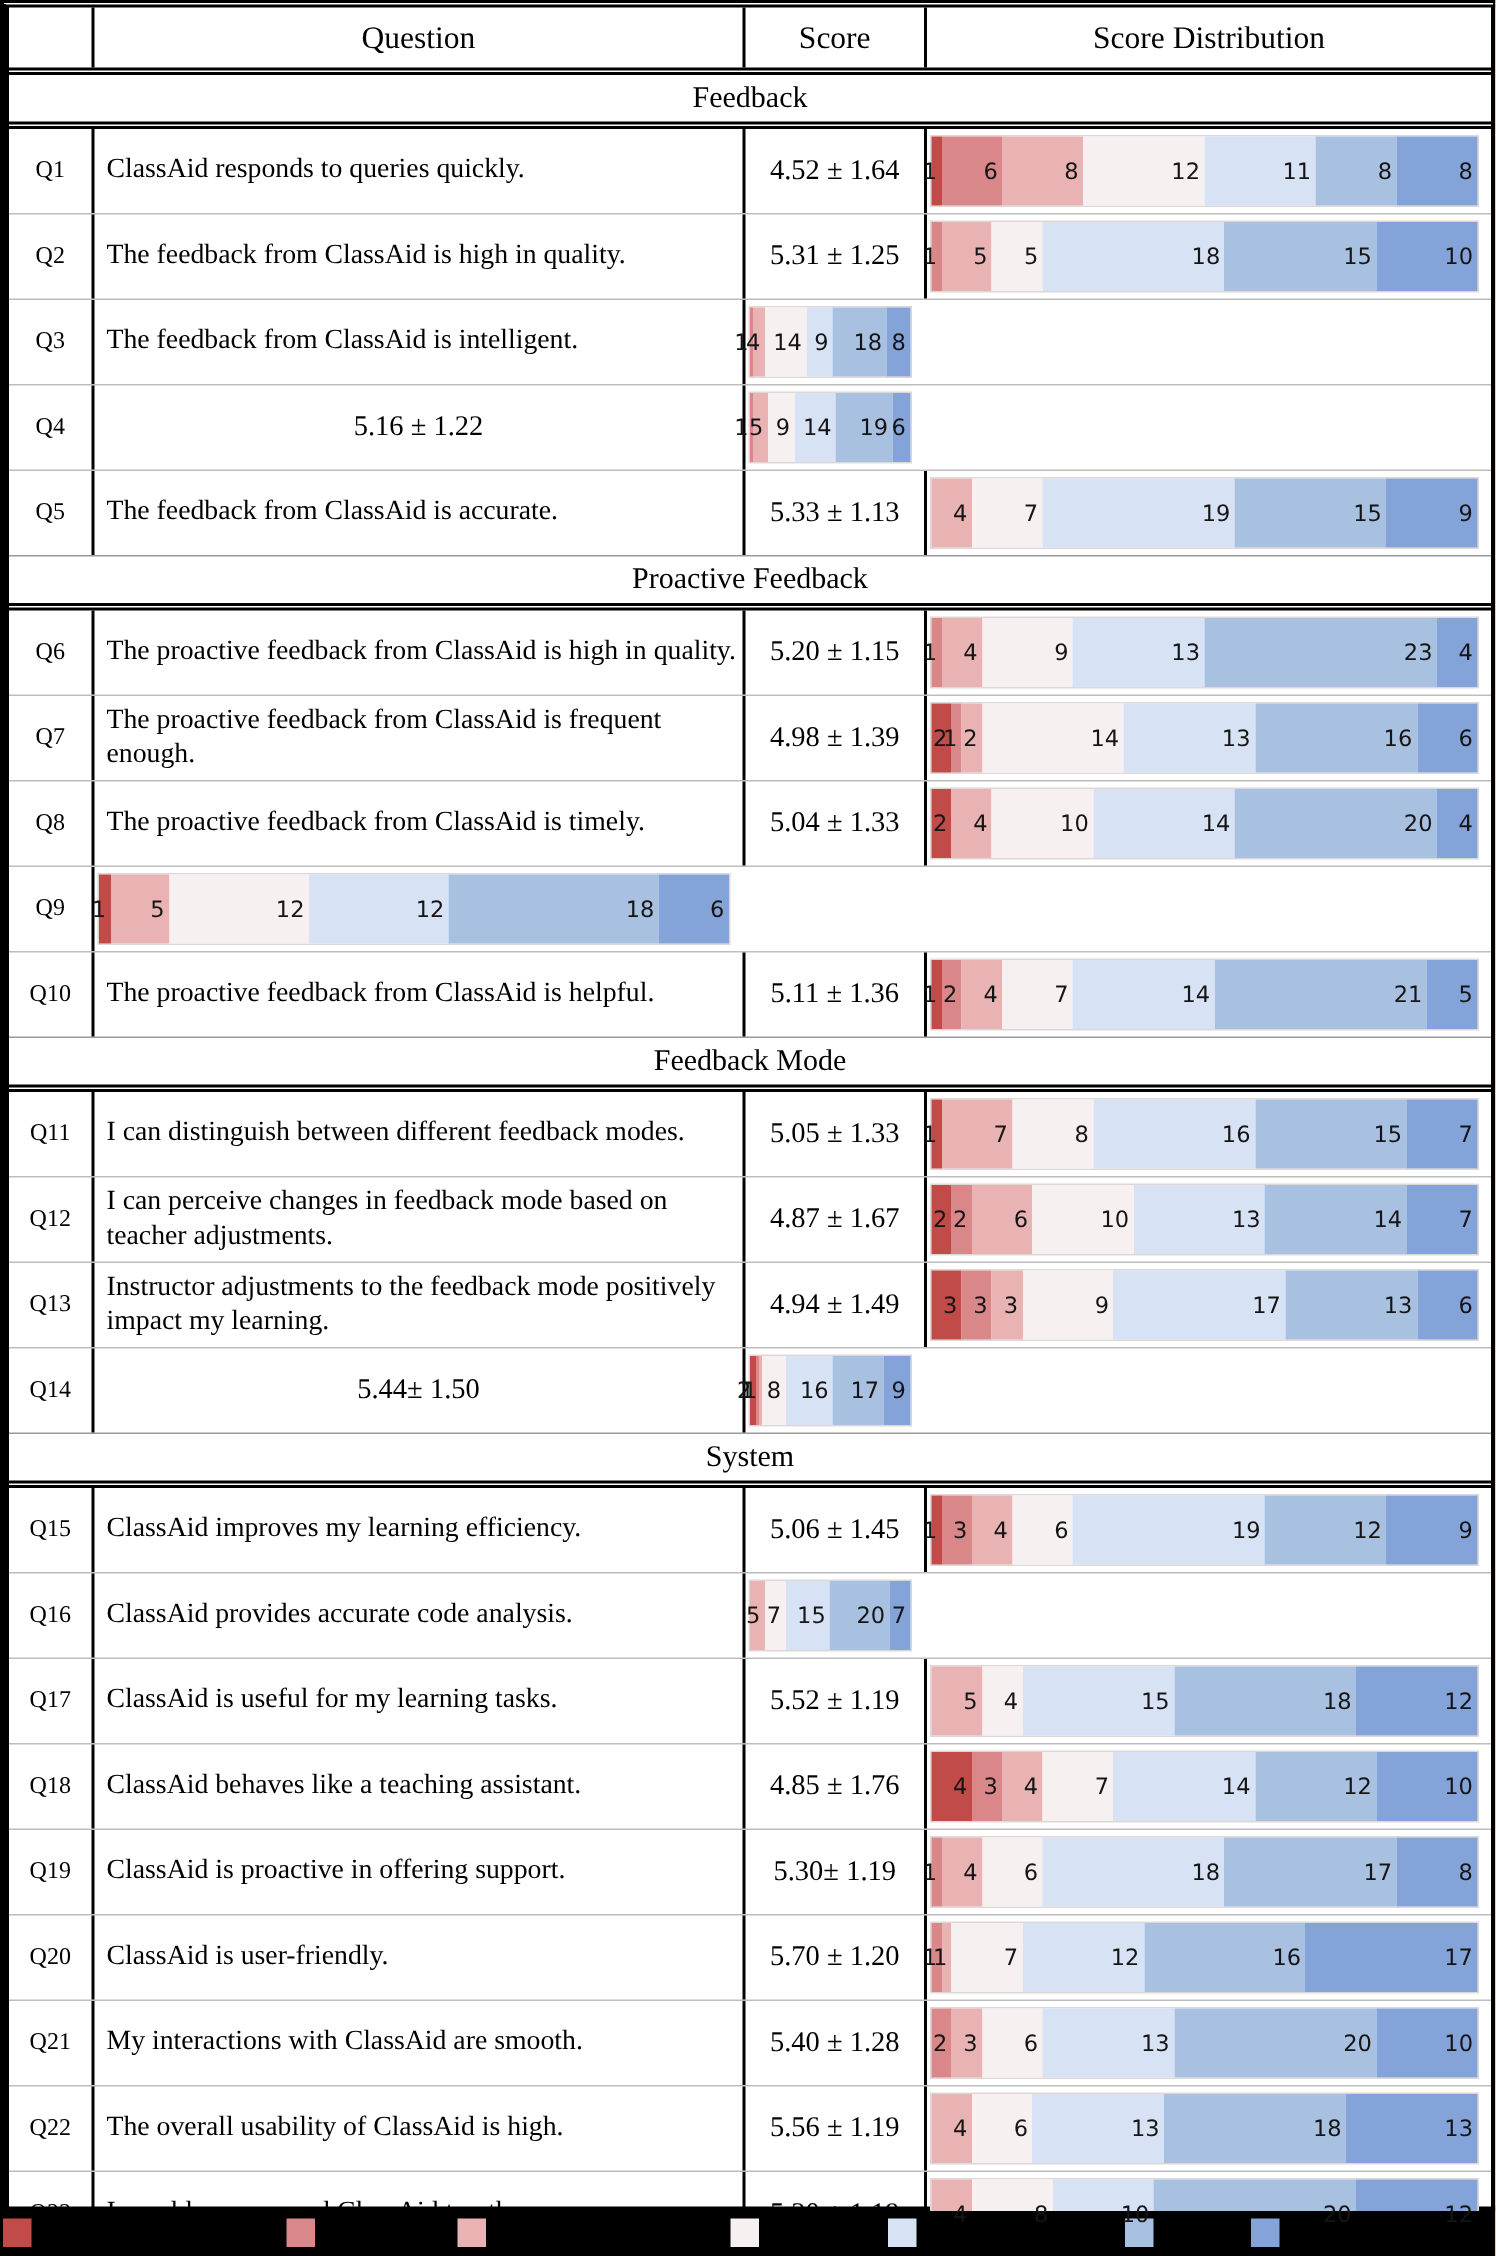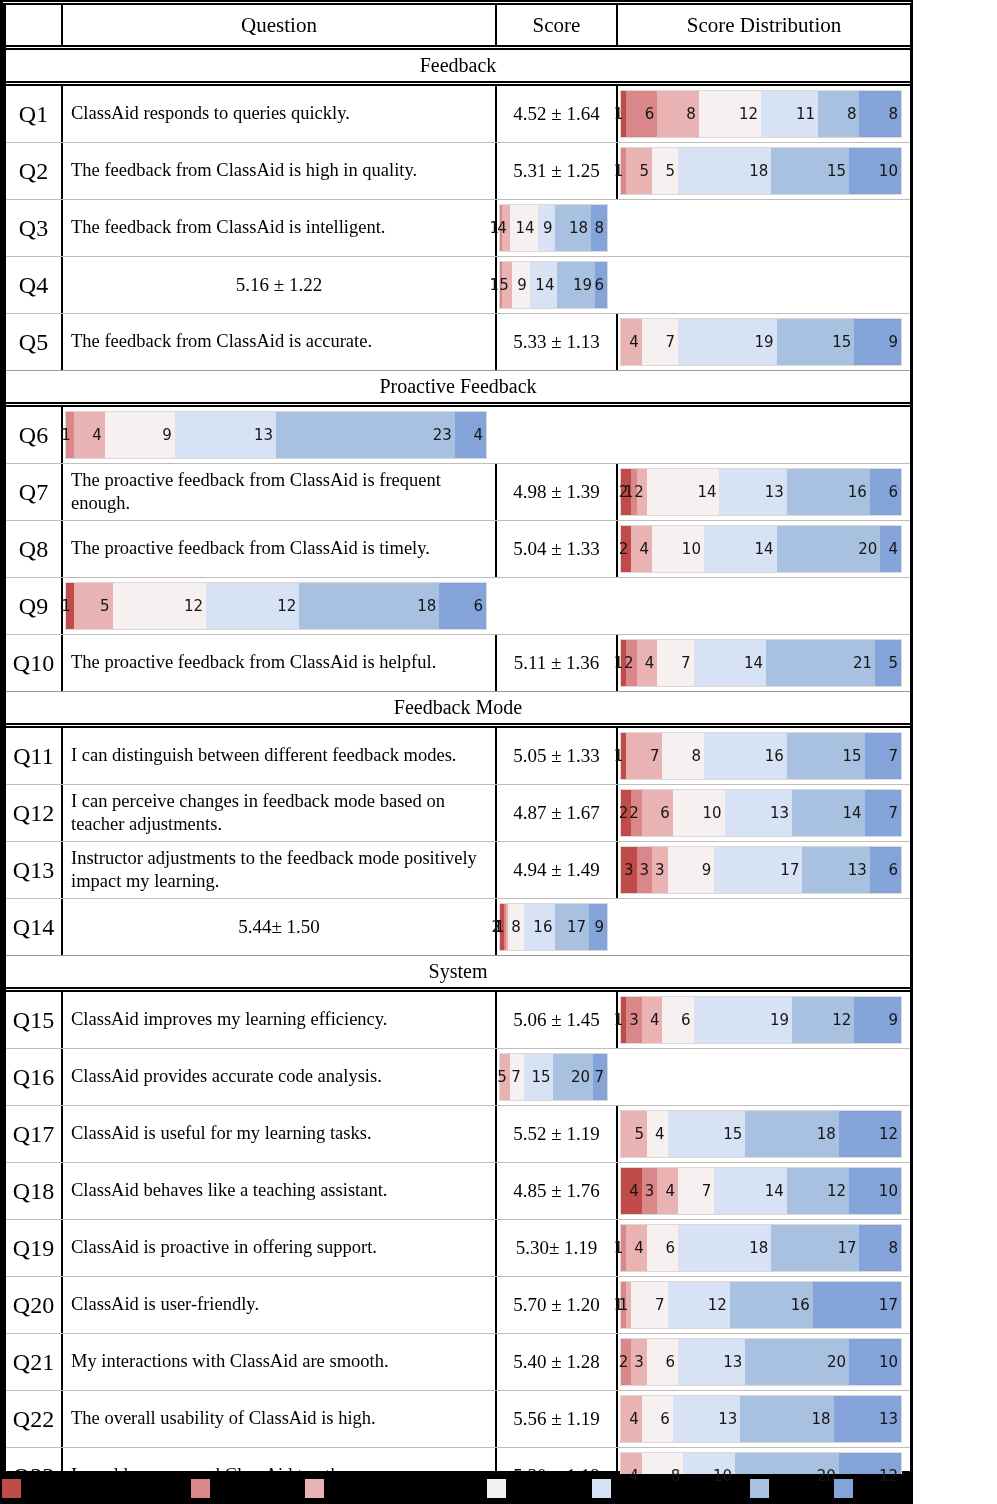--- a/index.html
+++ b/index.html
@@ -1,32 +1,32 @@
 <!DOCTYPE html>
 <html><head>
 <meta charset="utf-8">
 <style>
   html,body{margin:0;padding:0;background:#fff;}
-  .page{width:913px;height:1504px;position:relative;background:#fdba74;
+  .page{width:997px;height:1504px;position:relative;background:#fdba74;
         font-family:"Liberation Serif",serif;color:#000;overflow:hidden;}
   .tbl{position:absolute;left:0;top:0;right:0;bottom:30px;
        border-left:6px solid #000;border-right:3px solid #000;
        border-top:5px double #000;border-bottom:3px solid #000;
        display:flex;flex-direction:column;background:#fff;}
   .grid{display:grid;grid-template-columns:55px 434px 121px 1fr;}
   .thead{min-height:40px;border-bottom:5px double #000;}
   .hcell{display:flex;align-items:center;justify-content:center;
          font-size:21px;}
   .vline{border-left:2px solid #000;}
   .section{min-height:31px;display:flex;align-items:center;justify-content:center;
            font-size:20px;border-bottom:5px double #000;border-top:1px solid #9a9a9a;}
   .section.first{border-top:none;}
   .qrow{min-height:56px;border-bottom:1px solid #bdbdbd;}
   .qrow.last{border-bottom:none;}
-  .qid{display:flex;align-items:center;justify-content:center;font-size:24px;}
+  .qid{display:flex;align-items:center;justify-content:center;font-size:16px;}
   .qtext{display:flex;align-items:center;font-size:18.5px;line-height:1.25;
          padding:3px 4px 3px 8px;}
   .qscore{display:flex;align-items:center;justify-content:center;
           font-size:19px;white-space:nowrap;padding:0 2px;}
   .qdist{display:flex;align-items:center;padding:0;}
   .bar{flex:1;height:46px;margin:4px 8px 4px 2px;display:flex;
        border:1px solid #ddd7d6;background:#fff;}
   .seg{position:relative;height:100%;}
   .seg .lbl{position:absolute;right:3px;top:50%;transform:translateY(-50%);
         font-family:"DejaVu Sans","Liberation Sans",sans-serif;
@@ -176,20 +176,22 @@
               </div>
               <div class="seg" style="width: 16.6667%; background: rgb(132, 163, 216);">
                 <span class="lbl">9</span>
               </div>
             </div>
           </div>
         </div>
         <div class="section">Proactive Feedback</div>
         <div class="grid qrow">
           <div class="qid">Q6</div>
+          <div class="qtext vline">The proactive feedback from ClassAid is high in quality.</div>
+          <div class="qscore vline">5.20 ± 1.15</div>
           <div class="qdist vline">
             <div class="bar">
               <div class="seg" style="width: 1.85185%; background: rgb(218, 135, 138);">
                 <span class="lbl">1</span>
               </div>
               <div class="seg" style="width: 7.40741%; background: rgb(233, 179, 180);">
                 <span class="lbl">4</span>
               </div>
               <div class="seg" style="width: 16.6667%; background: rgb(246, 241, 240);">
                 <span class="lbl">9</span>

